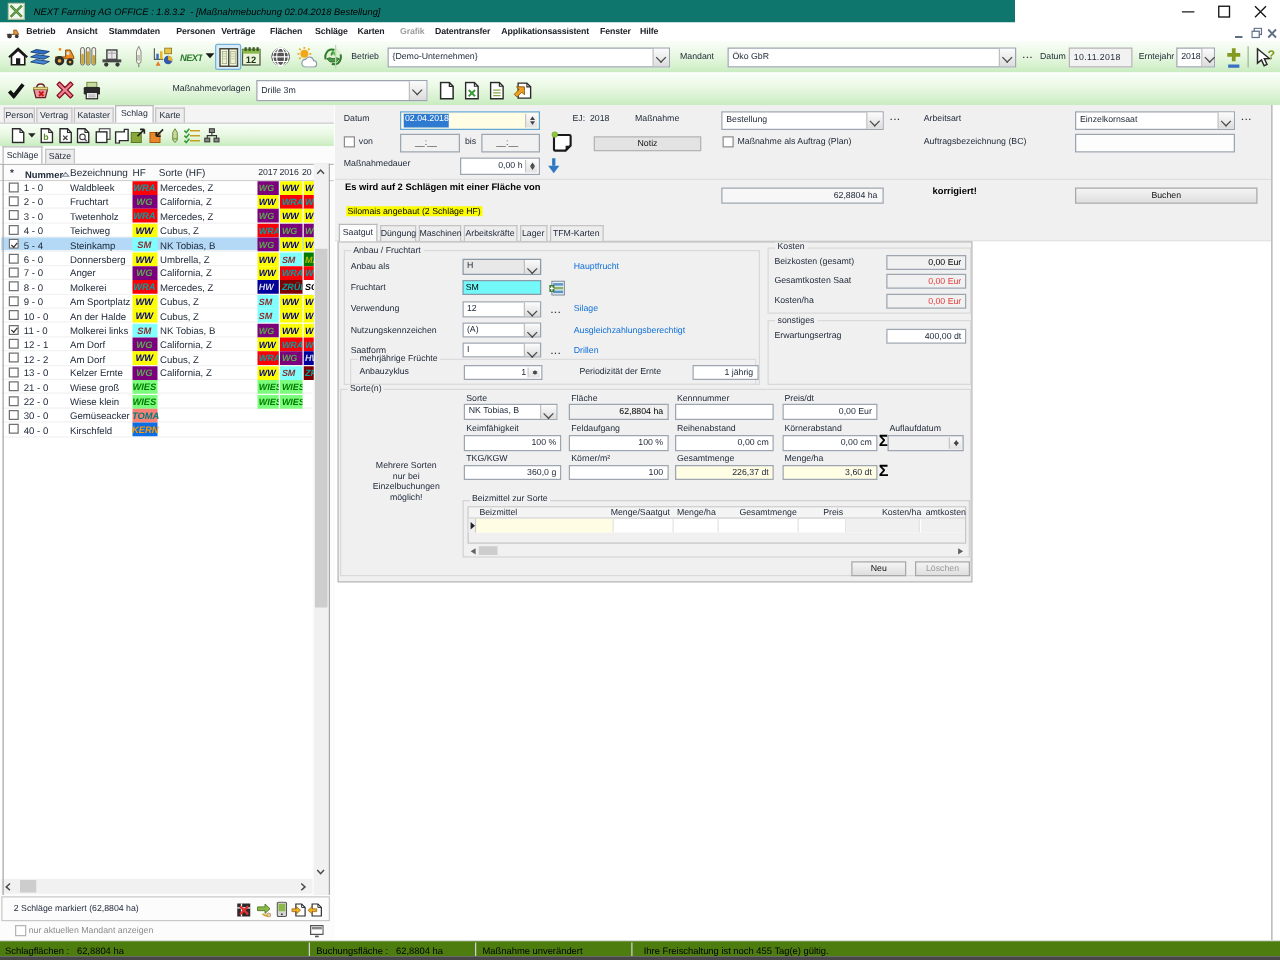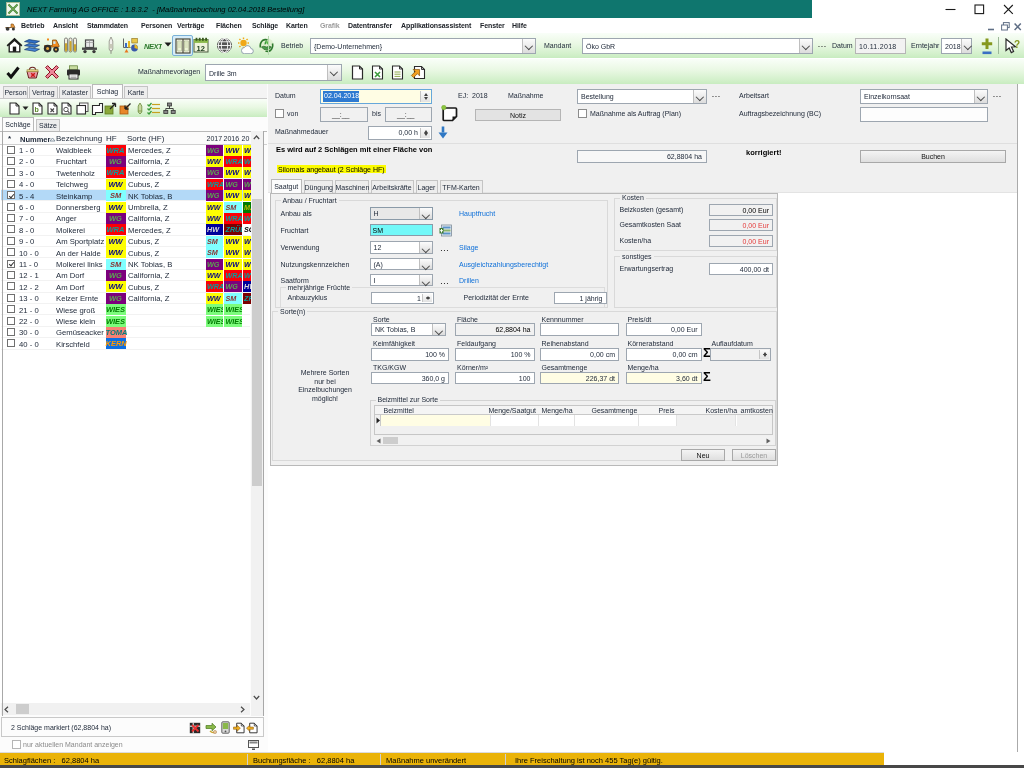--- a/index.html
+++ b/index.html
@@ -861,21 +861,21 @@
     <span class="cb" style="left:11px;top:2px;border-color:#b5b5b5;"></span>
     <span class="lbl" style="left:22px;top:3px;color:#8a8a8a;">nur aktuellen Mandant anzeigen</span>
     <svg class="ico" style="left:247px;top:2px;" width="11" height="10">
         <rect x="0.5" y="0.5" width="10" height="7" fill="#fff" stroke="#555"></rect>
         <rect x="1.5" y="1.5" width="8" height="2" fill="#888"></rect>
         <rect x="4" y="8.5" width="3" height="1.5" fill="#555"></rect>
       </svg>
   </div>
 </div>
 
-<div class="abs f75" style="left:0;top:752px;width:884px;height:13px;background:#eab308;border-top:1px solid #dcdcdc;color:#000;">
+<div class="abs f75" style="left:0;top:752px;width:1024px;height:13px;background:#4d7c0f;border-top:1px solid #dcdcdc;color:#000;">
   <span class="lbl" style="left:4px;top:2.5px;">Schlagflächen :&nbsp;&nbsp; 62,8804 ha</span>
   <div class="abs" style="left:247px;top:1px;width:1px;height:11px;background:#d0d0d0;"></div>
   <span class="lbl" style="left:253px;top:2.5px;">Buchungsfläche :&nbsp;&nbsp; 62,8804 ha</span>
   <div class="abs" style="left:380px;top:1px;width:1px;height:11px;background:#d0d0d0;"></div>
   <span class="lbl" style="left:386px;top:2.5px;">Maßnahme unverändert</span>
   <div class="abs" style="left:505px;top:1px;width:1px;height:11px;background:#d0d0d0;"></div>
   <span class="lbl" style="left:515px;top:2.5px;">Ihre Freischaltung ist noch 455 Tag(e) gültig.</span>
 </div>
 <div class="abs" style="left:0;top:765px;width:1024px;height:3px;background:#474747;"></div>
 

